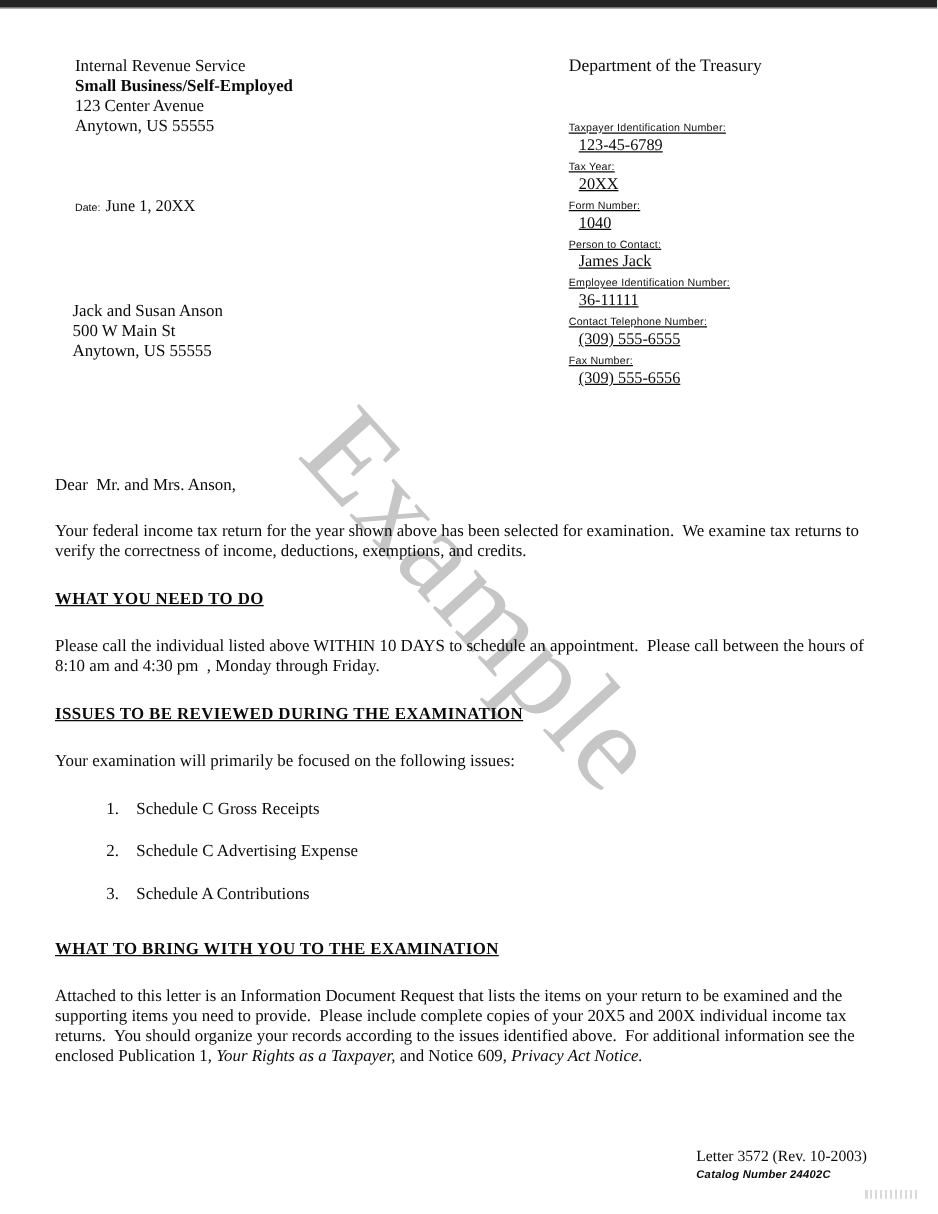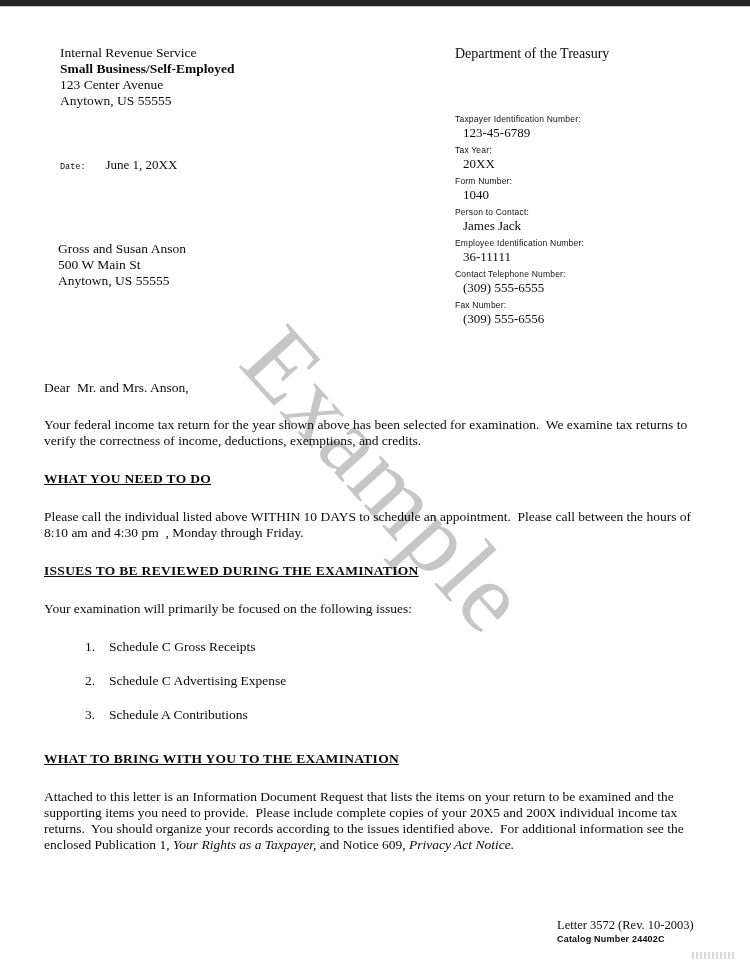--- a/index.html
+++ b/index.html
@@ -36,33 +36,33 @@
     pointer-events: none;
     font-family: "Liberation Serif", serif;
   }
   .content { position: absolute; inset: 0; z-index: 2; }
 
   .sender-block { position: absolute; left: 60px; top: 45px; font-size: 13.5px; line-height: 16px; }
   .sender-division { font-weight: bold; }
 
   .dept-title { position: absolute; left: 455px; top: 46px; font-size: 14px; }
 
-  .info-block { position: absolute; left: 455px; top: 114px; }
+  .info-block { position: absolute; left: 455px; top: 97px; text-decoration: underline; }
   .info-row { margin-bottom: 5px; }
   .info-label {
     font-family: "Liberation Sans", sans-serif;
     font-size: 8.5px;
     line-height: 11px;
     color: #111;
     letter-spacing: 0.2px;
   }
   .info-value { font-size: 13px; line-height: 15px; padding-left: 8px; }
 
   .date-line { position: absolute; left: 60px; top: 157px; font-size: 13px; }
-  .date-label { font-family: Liberation Mono, monospace; font-size: 8.5px; margin-right: 20px; }
+  .date-label { font-family: Liberation Sans, sans-serif; font-size: 8.5px; margin-right: 4px; }
 
   .recipient-block { position: absolute; left: 58px; top: 241px; font-size: 13.5px; line-height: 16px; }
 
   .letter-body { position: absolute; left: 44px; top: 380px; width: 662px; font-size: 13.5px; line-height: 16px; }
   .salutation { margin-bottom: 21px; white-space: pre-wrap; }
   .para { margin-bottom: 22px; white-space: pre-wrap; }
   .section-heading {
     font-weight: bold;
     text-decoration: underline;
     letter-spacing: 0.3px;
@@ -77,20 +77,21 @@
   .italic { font-style: italic; }
 
   .footer-block { position: absolute; left: 557px; top: 918px; z-index: 2; }
   .footer-letter { font-size: 12.5px; line-height: 15px; }
   .footer-catalog {
     font-family: "Liberation Sans", sans-serif;
     font-size: 9px;
     font-weight: bold;
     line-height: 12px;
     letter-spacing: 0.2px;
+    font-style: italic;
   }
   .corner-mark {
     position: absolute;
     left: 692px;
     top: 952px;
     width: 42px;
     height: 7px;
     background: repeating-linear-gradient(90deg, #c9c9c9 0 2px, #ffffff 2px 4px);
     opacity: 0.7;
     z-index: 2;
@@ -143,21 +144,21 @@
         <div class="info-label">Fax Number:</div>
         <div class="info-value">(309) 555-6556</div>
       </div>
     </div>
 
     <div class="date-line">
       <span class="date-label">Date:</span><span>June 1, 20XX</span>
     </div>
 
     <div class="recipient-block">
-      <div>Gross and Susan Anson</div>
+      <div>Jack and Susan Anson</div>
       <div>500 W Main St</div>
       <div>Anytown, US  55555</div>
     </div>
 
     <div class="letter-body">
       <div class="salutation">Dear  Mr. and Mrs. Anson,</div>
 
       <div class="para">Your federal income tax return for the year shown above has been selected for examination.  We examine tax returns to verify the correctness of income, deductions, exemptions, and credits.</div>
 
       <div class="section-heading">WHAT YOU NEED TO DO</div>

